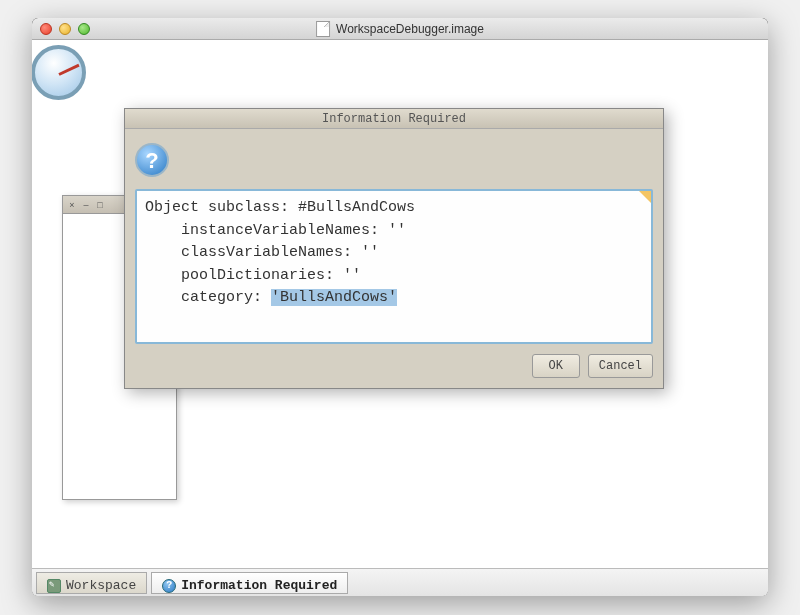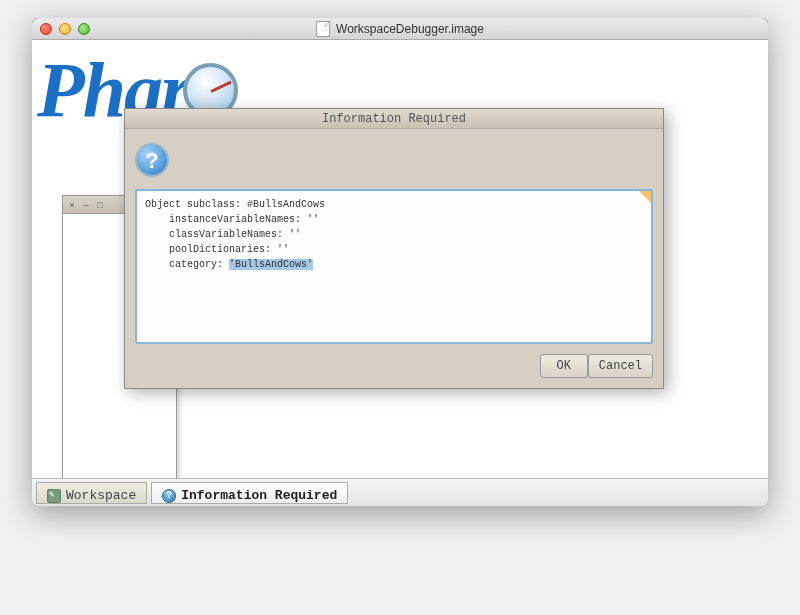--- a/index.html
+++ b/index.html
@@ -9,21 +9,21 @@
       width: 800px;
       height: 615px;
       overflow: hidden;
       position: relative;
     }
     .main-window {
       position: absolute;
       top: 18px;
       left: 32px;
       width: 736px;
-      height: 488px;
+      height: 578px;
       background: #000000;
       border-radius: 6px;
       box-shadow: 0 8px 30px rgba(0,0,0,0.35);
       overflow: hidden;
     }
     .titlebar {
       height: 22px;
       background: linear-gradient(to bottom, #ebebeb, #d4d4d4);
       border-bottom: 1px solid #aaa;
       display: flex;
@@ -240,21 +240,21 @@
       font-size: 14px;
       color: #444;
       padding-top: 4px;
     }
     .code-editor {
       background: #fefefe;
       border: 2px solid #88b8d8;
       border-radius: 2px;
       padding: 6px 8px;
       font-family: 'Courier New', monospace;
-      font-size: 10px;
+      font-size: 15px;
       line-height: 1.5;
       color: #333;
       height: 155px;
       white-space: pre;
       position: relative;
     }
     .earmark {
       position: absolute;
       top: 0;
       right: 0;
@@ -262,20 +262,21 @@
       height: 0;
       border-left: 12px solid transparent;
       border-top: 12px solid #f4c564;
     }
     .highlight {
       background: #a4c8e6;
     }
     .dialog-buttons {
       display: flex;
       justify-content: flex-end;
+      gap: 8px;
       padding-top: 10px;
     }
     .dlg-btn {
       min-width: 48px;
       height: 24px;
       padding: 0 10px;
       background: linear-gradient(to bottom, #f0ece1, #d8d3c5);
       border: 1px solid #999;
       border-radius: 3px;
       font-family: 'Courier New', monospace;
@@ -295,21 +296,20 @@
       <div class="traffic-light tl-min"></div>
       <div class="traffic-light tl-max"></div>
     </div>
     <div class="titlebar-center">
       <div class="file-icon"></div>
       <span>WorkspaceDebugger.image</span>
     </div>
   </div>
   <div class="content-area">
     <div class="pharo-logo">
-      <span>Phar</span>
       <div class="pharo-badge">
         <div class="pharo-pointer"></div>
       </div>
     </div>
 
     <div class="workspace-window">
       <div class="workspace-titlebar">
         <span class="ws-btn">×</span>
         <span class="ws-btn">–</span>
         <span class="ws-btn">□</span>

